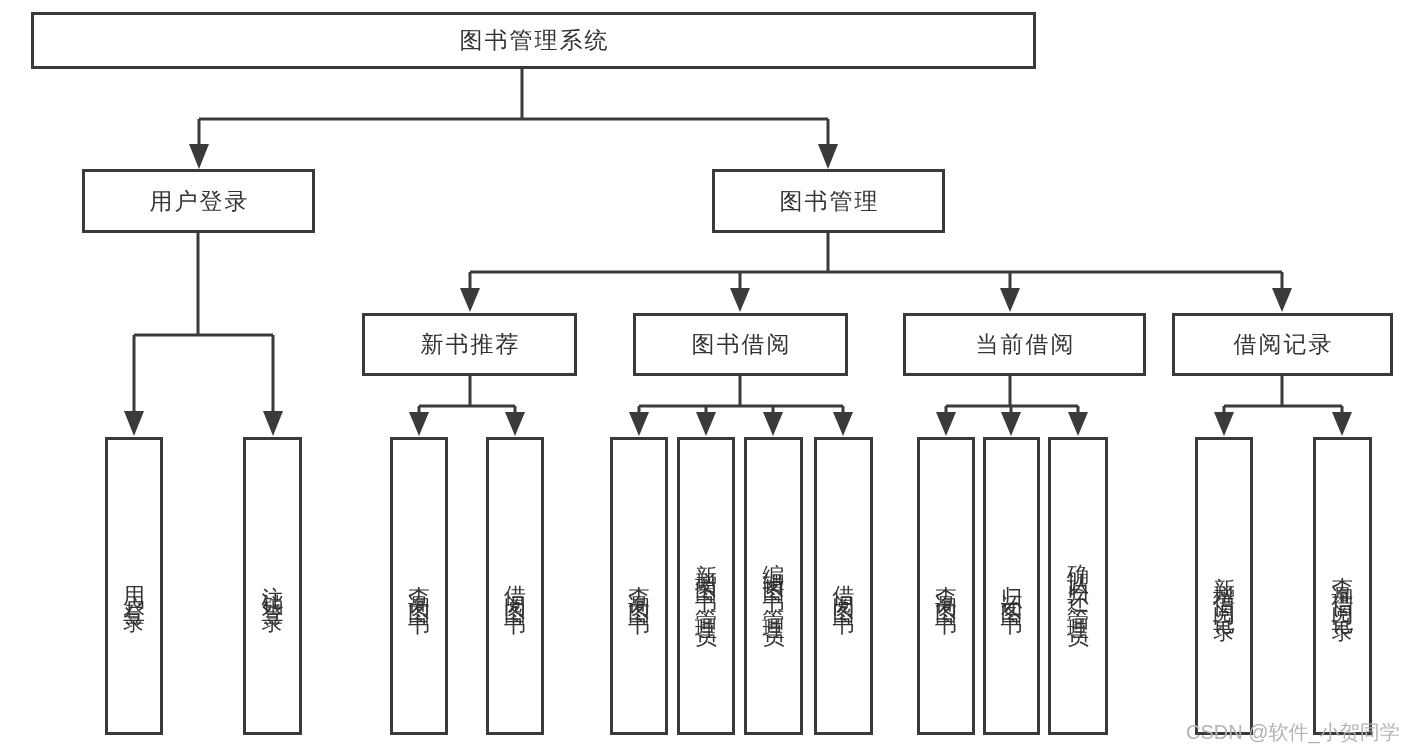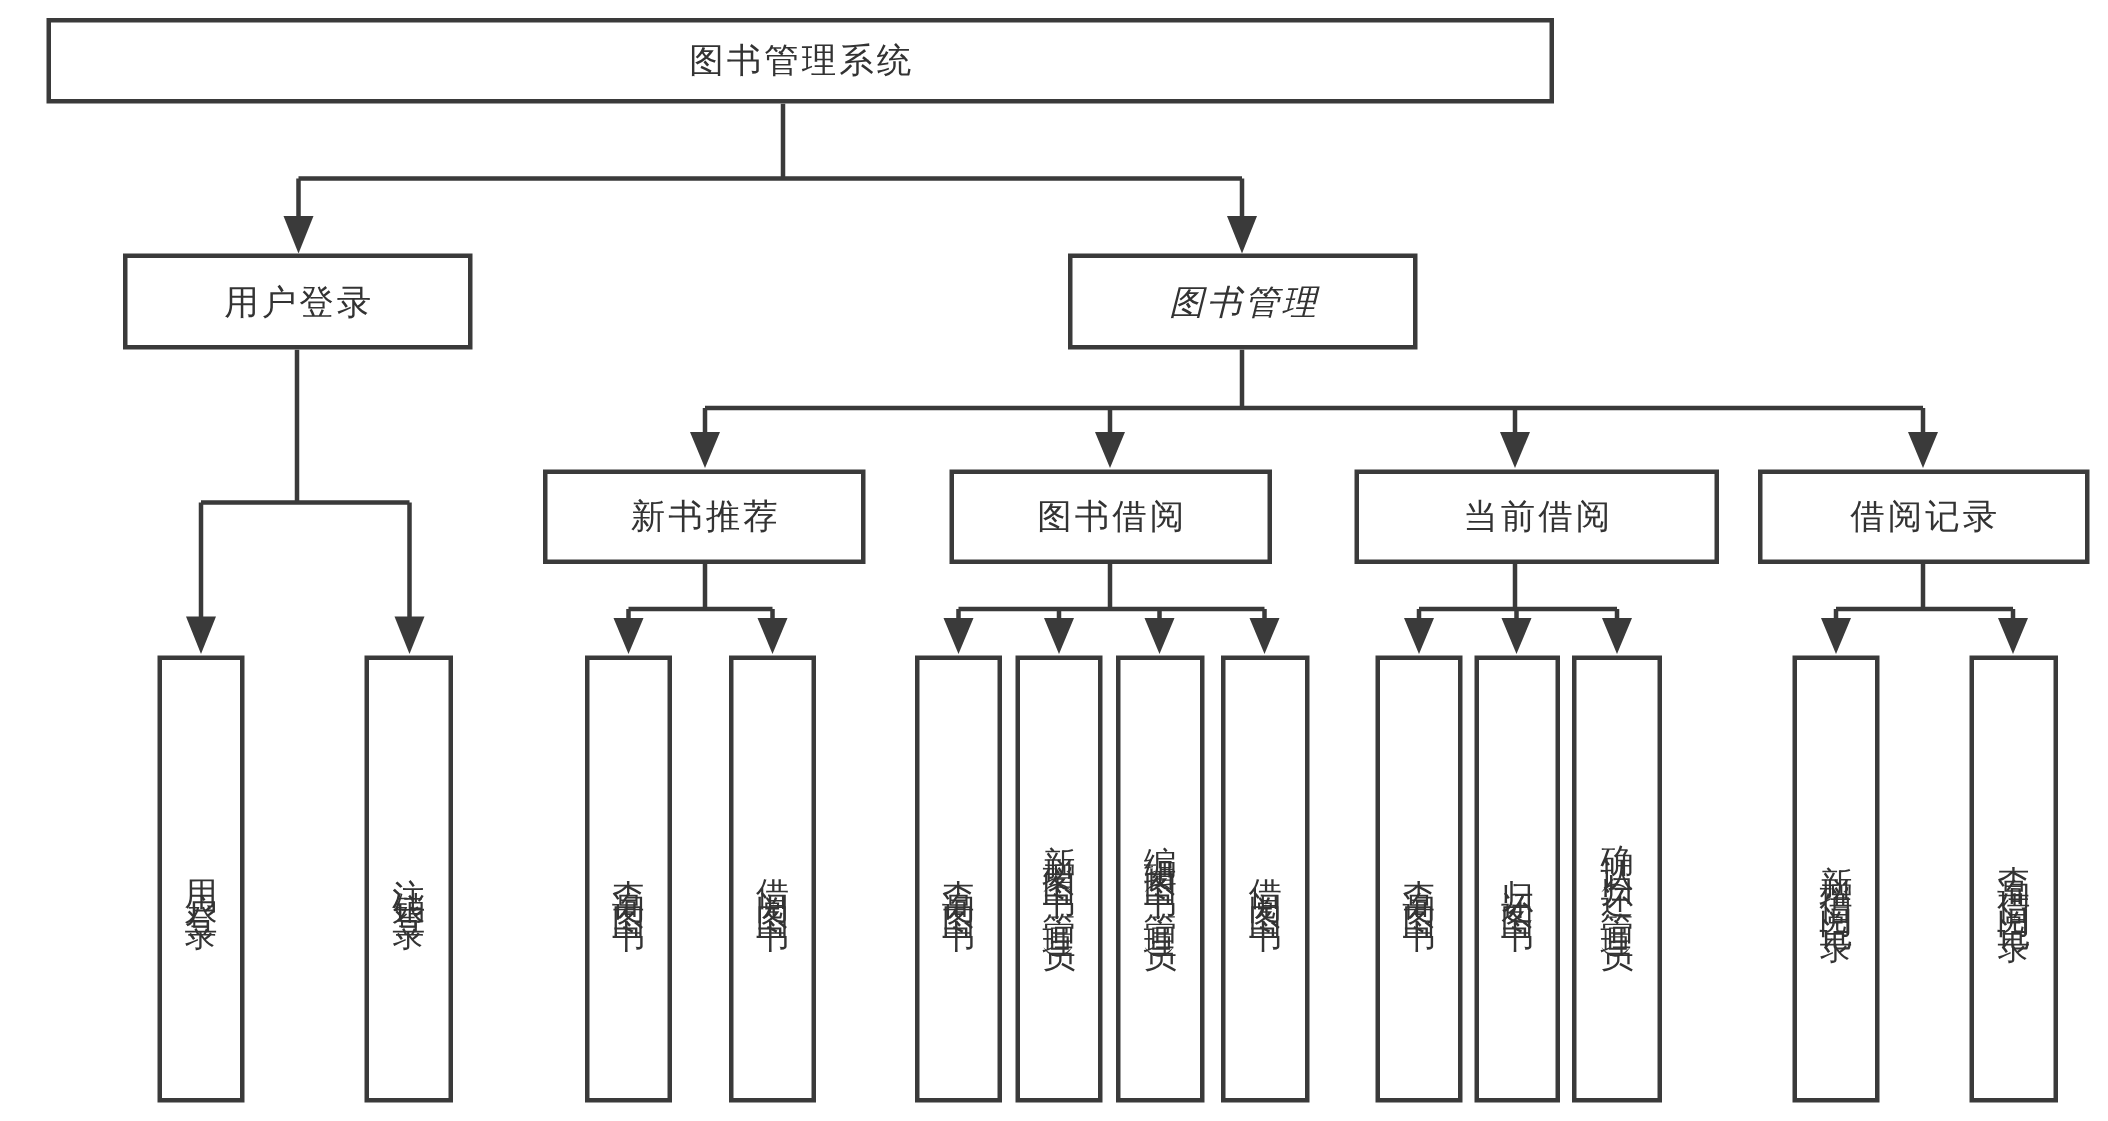--- a/index.html
+++ b/index.html
@@ -115,21 +115,21 @@
     </g>
   </svg>
 
   <div class="hbox" style="left:20px;top:12px;width:1005px;height:57px;margin-left:11px;">
     <span>图书管理系统</span>
   </div>
 
   <div class="hbox" style="left:82px;top:169px;width:233px;height:64px;">
     <span>用户登录</span>
   </div>
-  <div class="hbox" style="left:712px;top:169px;width:233px;height:64px;font-style:italic;">
+  <div class="hbox" style="left:712px;top:169px;width:233px;height:64px;">
     <span>图书管理</span>
   </div>
 
   <div class="hbox" style="left:362px;top:313px;width:215px;height:63px;">
     <span>新书推荐</span>
   </div>
   <div class="hbox" style="left:633px;top:313px;width:215px;height:63px;">
     <span>图书借阅</span>
   </div>
   <div class="hbox" style="left:903px;top:313px;width:243px;height:63px;">
@@ -172,14 +172,15 @@
   <div class="vbox" style="left:1048px;width:60px;">
     <span class="vtext">确认归还（管理员）</span>
   </div>
   <div class="vbox" style="left:1195px;width:58px;">
     <span class="vtext">新增借阅记录</span>
   </div>
   <div class="vbox" style="left:1313px;width:59px;">
     <span class="vtext">查询借阅记录</span>
   </div>
 
+  <div class="watermark">CSDN @软件_小贺同学</div>
 
 </div>
 
 </body></html>

